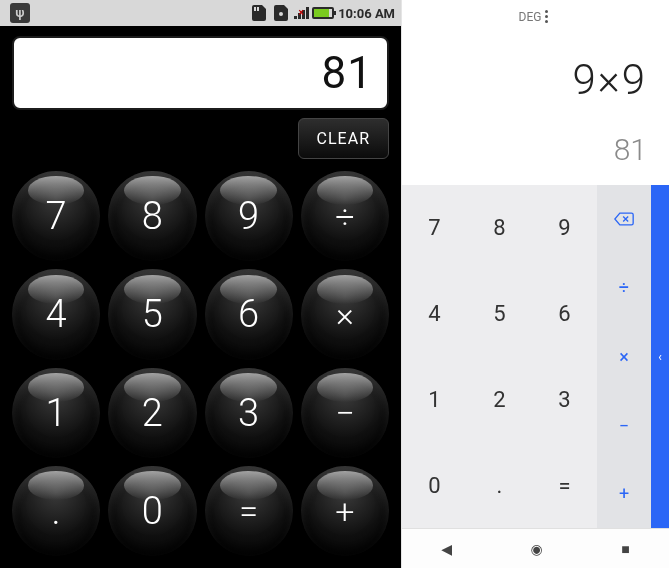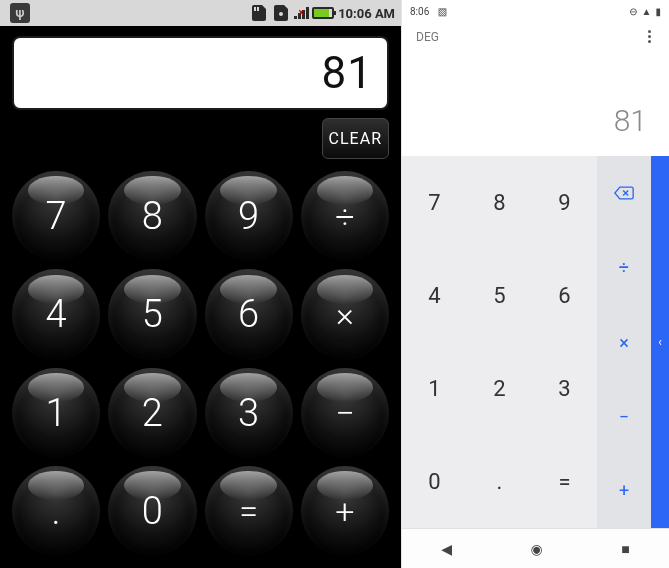--- a/index.html
+++ b/index.html
@@ -10,31 +10,31 @@
   .left-status { height: 26px; background: #d8d8d8; display: flex; align-items: center; justify-content: flex-end; padding: 0 6px; gap: 4px; color: #2a2a2a; font-size: 13px; font-weight: bold; }
   .left-status .ico { display: inline-flex; align-items: center; justify-content: center; width: 18px; height: 16px; }
   .left-status .usb { margin-right: auto; margin-left: 4px; width: 20px; height: 20px; background:#3a3a3a; border-radius:3px; display:flex; align-items:center;justify-content:center; color:#ccc; font-size:12px;}
   .left-status .batt { width: 22px; height: 12px; border: 2px solid #2a2a2a; border-radius: 2px; position: relative; }
   .left-status .batt::after { content:""; position:absolute; right:-4px; top:2px; width:3px; height:4px; background:#2a2a2a; }
   .left-status .batt i { display:block; width:80%; height:100%; background:#7acb1f; }
 
   .display-wrap { padding: 10px 12px 8px; }
   .display { background: #fff; border: 2px solid #1c1c1c; border-radius: 8px; height: 74px; display:flex; align-items:center; justify-content:flex-end; padding: 0 14px; font-size: 44px; color:#111; letter-spacing:1px;}
   .clear-row { display:flex; justify-content:flex-end; padding: 0 12px 6px; }
-  .clear-btn { background: linear-gradient(#2e2e2e,#0b0b0b); color:#fff; border:1px solid #444; border-radius:6px; padding: 10px 6px; font-size:16px; letter-spacing:1px;}
+  .clear-btn { background: linear-gradient(#2e2e2e,#0b0b0b); color:#fff; border:1px solid #444; border-radius:6px; padding: 10px 18px; font-size:16px; letter-spacing:1px;}
   .keypad { flex:1; display:grid; grid-template-columns: repeat(4,1fr); grid-template-rows: repeat(4,1fr); gap: 8px; padding: 6px 12px 12px; }
   .key { position:relative; border-radius:50%; background: radial-gradient(circle at 50% 30%, #3a3a3a 0%, #101010 55%, #000 100%); display:flex; align-items:center; justify-content:center; color:#fff; font-size:38px; font-weight:300; box-shadow: inset 0 6px 10px rgba(255,255,255,.12), inset 0 -6px 12px rgba(0,0,0,.8); }
   .key::before { content:""; position:absolute; top:6%; left:18%; width:64%; height:32%; border-radius:50%; background: linear-gradient(rgba(255,255,255,.55), rgba(255,255,255,0)); pointer-events:none;}
   .key.op { font-size:34px; }
 
   
   .right { flex:1; height:568px; background:#fff; display:flex; flex-direction:column; border-left:1px solid #e5e5e5; }
   .r-status { height:20px; display:flex; align-items:center; justify-content:space-between; padding:2px 8px 0; font-size:10px; color:#444; }
   .r-status .r-right { display:flex; gap:4px; align-items:center; }
-  .r-header { display:flex; align-items:center; justify-content:space-between; padding: 6px 14px 0; font-size:12px; color:#777; }
+  .r-header { display:flex; align-items:center; justify-content:center; padding: 6px 14px 0; font-size:12px; color:#777; }
   .more-icon { display:flex; flex-direction:column; gap:2px; padding:4px; }
   .more-icon i { width:3px; height:3px; background:#555; border-radius:50%; display:block;}
   .r-display { flex: 0 0 auto; padding: 28px 22px 18px; text-align:right; }
   .r-expr { font-size:42px; color:#222; font-weight:300; letter-spacing:2px; }
   .r-result { margin-top:28px; font-size:30px; color:#8a8a8a; font-weight:300; }
 
   .r-pad { flex:1; display:flex; background:#ededef; }
   .r-nums { flex:1; display:grid; grid-template-columns:repeat(3,1fr); grid-template-rows:repeat(4,1fr); }
   .r-num { display:flex; align-items:center; justify-content:center; font-size:22px; color:#333; }
   .r-ops { width:54px; background:#e2e3e6; display:flex; flex-direction:column; }
@@ -107,42 +107,32 @@
       <div class="key">3</div>
       <div class="key op">−</div>
       <div class="key">.</div>
       <div class="key">0</div>
       <div class="key op">=</div>
       <div class="key op">+</div>
     </div>
 </div>
 
 <div class="right">
-  <div class="r-status">
-    <span>
-      <span>8:06</span>
-      <span style="margin-left:6px;">▧</span>
-    </span>
-    <span class="r-right">
-      <span>⊖</span>
-      <span>▲</span>
-      <span>▮</span>
-    </span>
-  </div>
 
   <div class="r-header">
     <span>DEG</span>
     <span class="more-icon">
         <i></i>
         <i></i>
         <i></i>
       </span>
   </div>
 
   <div class="r-display">
+    <div class="r-expr">9×9</div>
     <div class="r-result">81</div>
   </div>
 
   <div class="r-pad">
     <div class="r-nums" id="right-nums">
         <div class="r-num">7</div>
         <div class="r-num">8</div>
         <div class="r-num">9</div>
         <div class="r-num">4</div>
         <div class="r-num">5</div>

